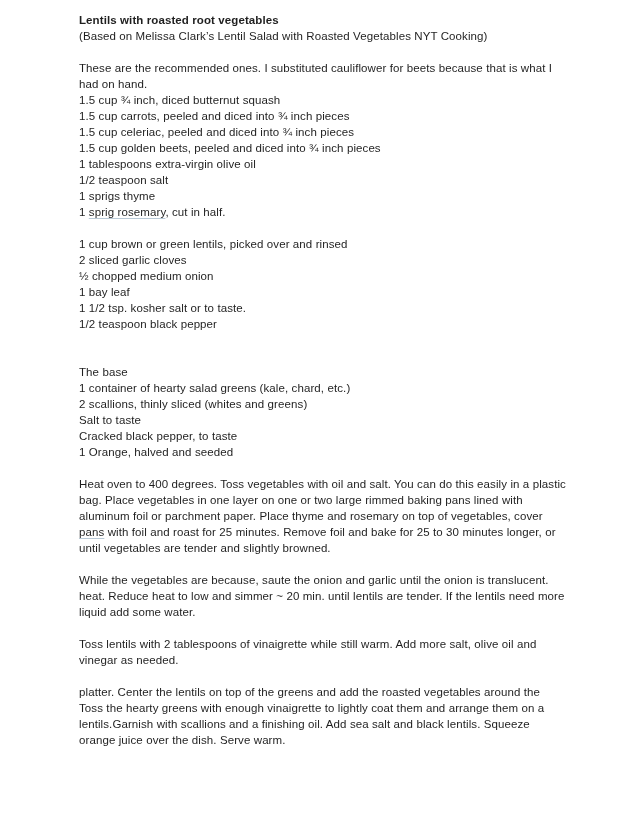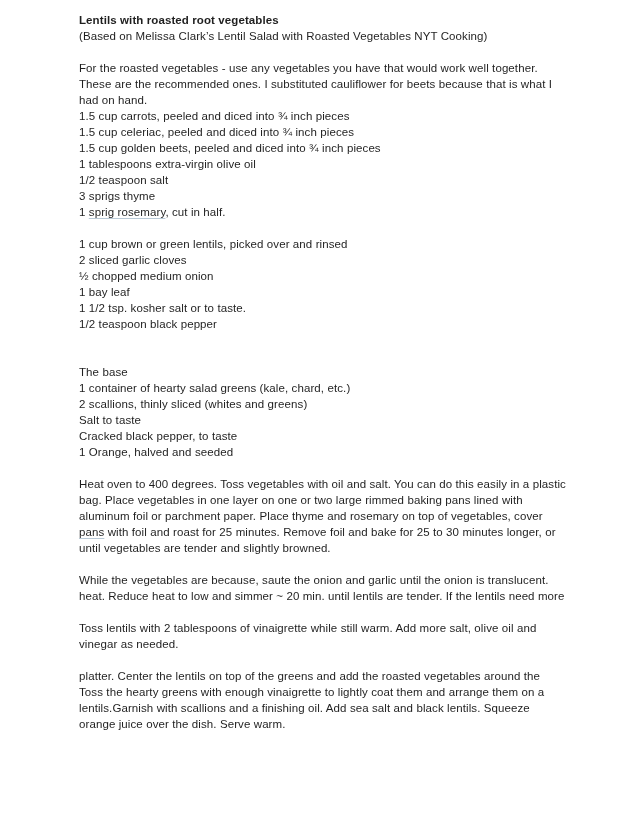--- a/index.html
+++ b/index.html
@@ -39,29 +39,29 @@
   }
 </style>
 </head>
 <body>
 
 <div class="doc-page">
   <div id="doc-lines">
       <div class="line"><span class="bold">Lentils with roasted root vegetables</span></div>
       <div class="line"><span>(Based on Melissa Clark’s Lentil Salad with Roasted Vegetables NYT Cooking)</span></div>
       <div class="line">&nbsp;</div>
-      <div class="line"><span>For the roasted vegetables - use any vegetables you have that would work well together.</span></div>
       <div class="line"><span>These are the recommended ones. I substituted cauliflower for beets because that is what I</span></div>
       <div class="line"><span>had on hand.</span></div>
+      <div class="line"><span>1.5 cup ¾ inch, diced butternut squash</span></div>
       <div class="line"><span>1.5 cup carrots, peeled and diced into ¾ inch pieces</span></div>
       <div class="line"><span>1.5 cup celeriac, peeled and diced into ¾ inch pieces</span></div>
       <div class="line"><span>1.5 cup golden beets, peeled and diced into ¾ inch pieces</span></div>
       <div class="line"><span>1 tablespoons extra-virgin olive oil</span></div>
       <div class="line"><span>1/2 teaspoon salt</span></div>
-      <div class="line"><span>3 sprigs thyme</span></div>
+      <div class="line"><span>1 sprigs thyme</span></div>
       <div class="line"><span>1 </span><span class="spell">sprig rosemary</span><span>, cut in half.</span></div>
       <div class="line">&nbsp;</div>
       <div class="line"><span>1 cup brown or green lentils, picked over and rinsed</span></div>
       <div class="line"><span>2 sliced garlic cloves</span></div>
       <div class="line"><span>½ chopped medium onion</span></div>
       <div class="line"><span>1 bay leaf</span></div>
       <div class="line"><span>1 1/2 tsp. kosher salt or to taste.</span></div>
       <div class="line"><span>1/2 teaspoon black pepper</span></div>
       <div class="line">&nbsp;</div>
       <div class="line">&nbsp;</div>
@@ -73,20 +73,21 @@
       <div class="line"><span>1 Orange, halved and seeded</span></div>
       <div class="line">&nbsp;</div>
       <div class="line"><span>Heat oven to 400 degrees. Toss vegetables with oil and salt. You can do this easily in a plastic</span></div>
       <div class="line"><span>bag. Place vegetables in one layer on one or two large rimmed baking pans lined with</span></div>
       <div class="line"><span>aluminum foil or parchment paper. Place thyme and rosemary on top of vegetables, cover</span></div>
       <div class="line"><span class="spell">pans</span><span> with foil and roast for 25 minutes. Remove foil and bake for 25 to 30 minutes longer, or</span></div>
       <div class="line"><span>until vegetables are tender and slightly browned.</span></div>
       <div class="line">&nbsp;</div>
       <div class="line"><span>While the vegetables are because, saute the onion and garlic until the onion is translucent.</span></div>
       <div class="line"><span>heat. Reduce heat to low and simmer ~ 20 min. until lentils are tender. If the lentils need more</span></div>
+      <div class="line"><span>liquid add some water.</span></div>
       <div class="line">&nbsp;</div>
       <div class="line"><span>Toss lentils with 2 tablespoons of vinaigrette while still warm. Add more salt, olive oil and</span></div>
       <div class="line"><span>vinegar as needed.</span></div>
       <div class="line">&nbsp;</div>
       <div class="line"><span>platter. Center the lentils on top of the greens and add the roasted vegetables around the</span></div>
       <div class="line"><span>Toss the hearty greens with enough vinaigrette to lightly coat them and arrange them on a</span></div>
       <div class="line"><span>lentils.Garnish with scallions and a finishing oil. Add sea salt and black lentils. Squeeze</span></div>
       <div class="line"><span>orange juice over the dish. Serve warm.</span></div>
     </div>
 </div>

